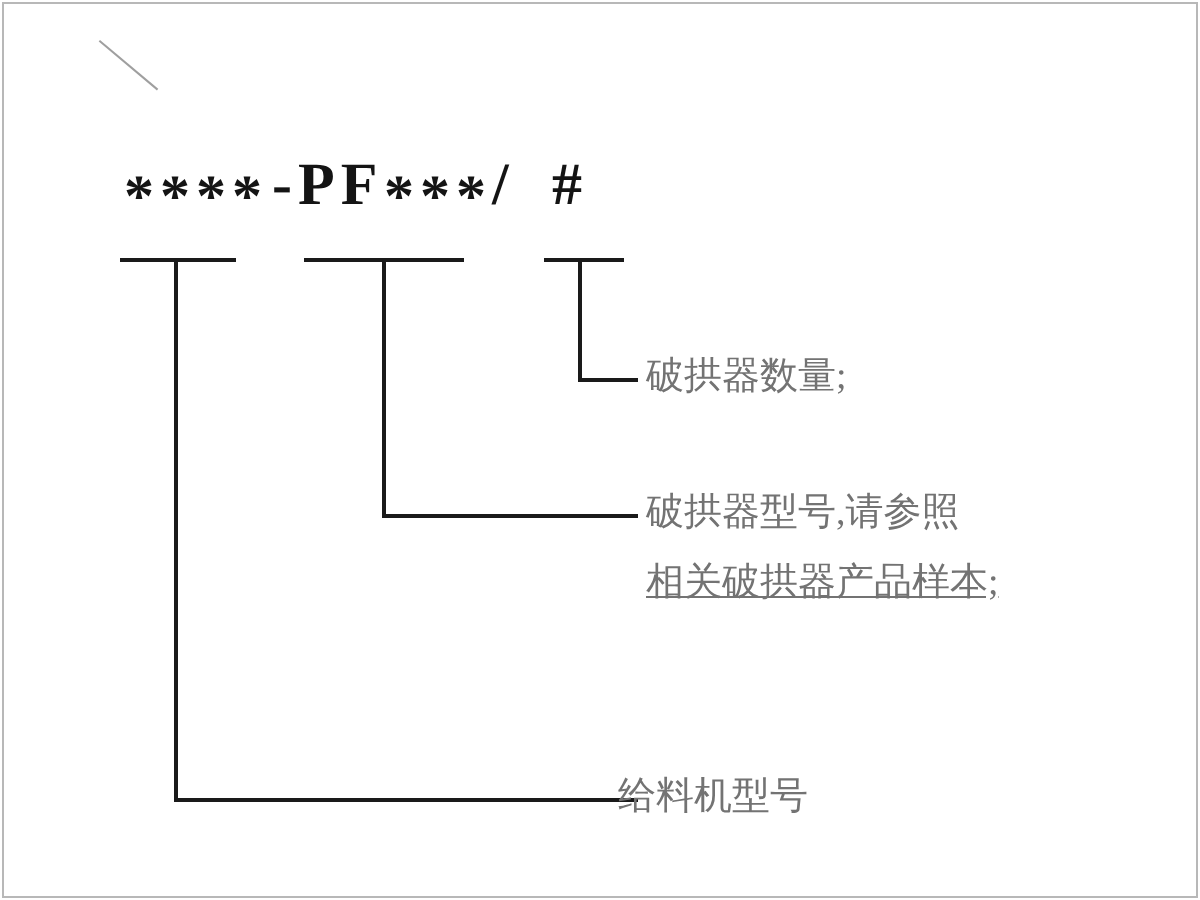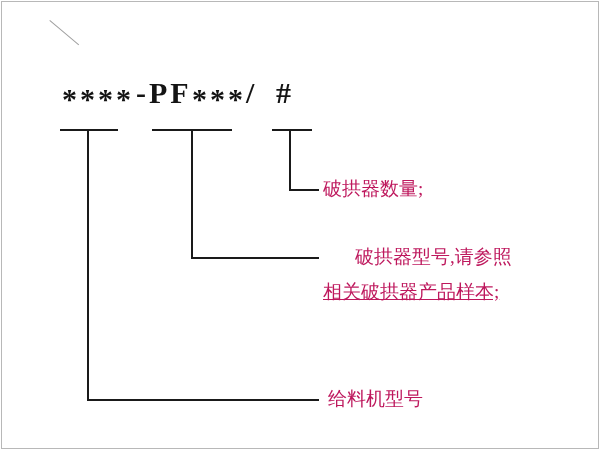--- a/index.html
+++ b/index.html
@@ -42,21 +42,21 @@
   .hline, .vline {
     position: absolute;
     background: #1a1a1a;
   }
   .hline { height: 2px; }
   .vline { width: 2px; }
   .label {
     position: absolute;
     font-size: 19px;
     line-height: 1.2;
-    color: #be185d;
+    color: #737373;
     white-space: nowrap;
   }
 </style>
 </head>
 <body>
 
 <div class="canvas">
 
   <div class="frame"></div>
   <div class="artifact"></div>
@@ -70,20 +70,20 @@
   <div class="hline" style="left:60px; top:129px; width:58px;"></div>
   <div class="hline" style="left:152px; top:129px; width:80px;"></div>
   <div class="hline" style="left:272px; top:129px; width:40px;"></div>
 
   <div class="vline" style="left:289px; top:129px; height:62px;"></div>
   <div class="hline" style="left:289px; top:189px; width:30px;"></div>
   <span class="label" style="left:323px; top:178px;">破拱器数量;</span>
 
   <div class="vline" style="left:191px; top:129px; height:130px;"></div>
   <div class="hline" style="left:191px; top:257px; width:128px;"></div>
-  <span class="label" style="left:323px; top:246px;margin-left:32px;">破拱器型号,请参照</span>
+  <span class="label" style="left:323px; top:246px;">破拱器型号,请参照</span>
   <span class="label" style="left:323px; top:281px;text-decoration:underline;">相关破拱器产品样本;</span>
 
   <div class="vline" style="left:87px; top:129px; height:272px;"></div>
   <div class="hline" style="left:87px; top:399px; width:232px;"></div>
-  <span class="label" style="left:328px; top:388px;text-align:center;">给料机型号</span>
+  <span class="label" style="left:309px; top:388px;text-align:center;">给料机型号</span>
 
 </div>
 
 </body></html>

